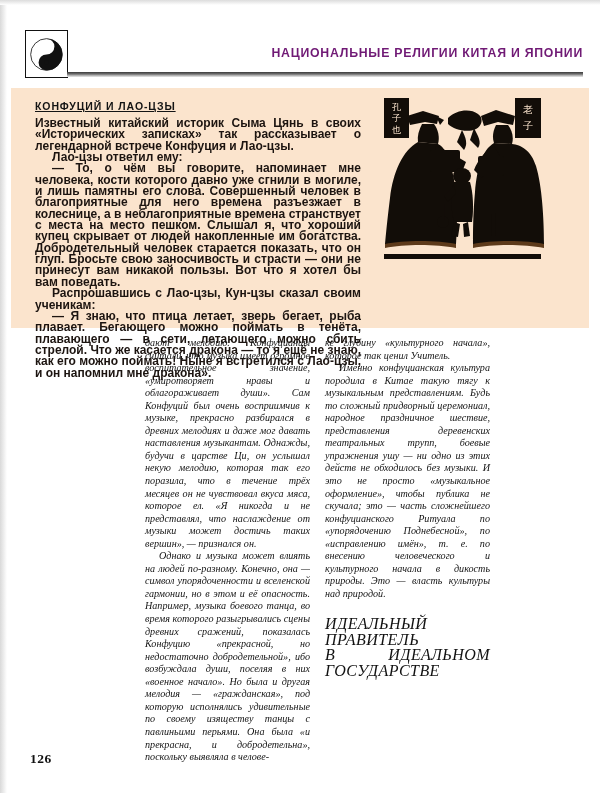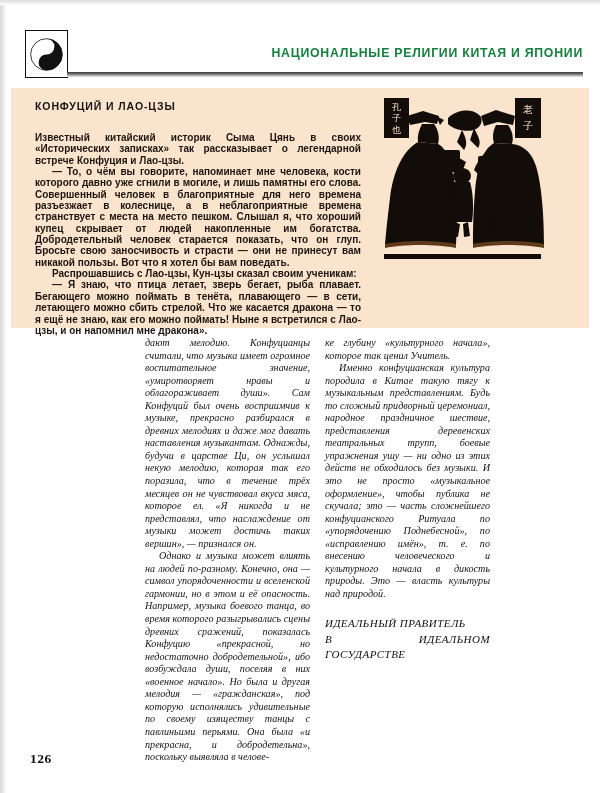--- a/index.html
+++ b/index.html
@@ -48,21 +48,21 @@
     background: linear-gradient(to bottom, #3a3a3a 0%, #6d6d6d 40%, #bdbdbd 75%, #e8e8e8 100%);
   }
   #header-title {
     position: absolute;
     right: 17px;
     top: 46px;
     font-family: "Liberation Sans", "DejaVu Sans", sans-serif;
     font-weight: 700;
     font-size: 12.3px;
     letter-spacing: 0.75px;
-    color: #15803d;
+    color: #701a75;
     white-space: nowrap;
   }
 
   
   #story-box {
     position: absolute;
     left: 11px;
     top: 88px;
     width: 578px;
     height: 240px;
@@ -70,28 +70,29 @@
   }
   #story-title {
     position: absolute;
     left: 24px;
     top: 12px;
     font-family: "Liberation Sans", "DejaVu Sans", sans-serif;
     font-weight: 700;
     font-size: 10.5px;
     letter-spacing: 0.9px;
     color: #141414;
+    text-decoration: underline;
   }
   #story-text {
     position: absolute;
     left: 24px;
-    top: 44px;
+    top: 30px;
     width: 326px;
     font-family: "Liberation Sans", "DejaVu Sans", sans-serif;
-    font-size: 10px;
+    font-size: 12px;
     line-height: 11.35px;
     color: #1c1410;
     text-align: justify;
     font-weight: 600;
   }
   #story-text p { margin: 0; }
   #story-text p.indent { text-indent: 17px; }
 
   
   #illustration-wrap {
@@ -134,21 +135,21 @@
     text-align: justify;
     color: #131313;
   }
   #col-left  { left: 0; }
   #col-right { left: 180px; }
   .body-col p { margin: 0; text-indent: 14px; }
   .body-col p.noindent { text-indent: 0; }
 
   .section-heading {
     margin: 16px 0 9px 0;
-    font-size: 11px;
+    font-size: 16px;
     line-height: 15.4px;
     letter-spacing: 0.45px;
     text-indent: 0;
     color: #111;
   }
 
   
   #folio {
     position: absolute;
     left: 30px;
@@ -192,20 +193,21 @@
 
   <div id="header-title">НАЦИОНАЛЬНЫЕ РЕЛИГИИ КИТАЯ И ЯПОНИИ</div>
 </div>
 
 <div id="story-box">
 
   <div id="story-title">КОНФУЦИЙ  И  ЛАО-ЦЗЫ</div>
 
   <div id="story-text">
     <p class="noindent">Известный китайский историк Сыма Цянь в своих «Исторических записках» так рассказывает о легендарной встрече Конфуция и Лао-цзы.</p>
+    <p class="indent">Лао-цзы ответил ему:</p>
     <p class="indent">— То, о чём вы говорите, напоминает мне человека, кости которого давно уже сгнили в могиле, и лишь памятны его слова. Совершенный человек в благоприятные для него времена разъезжает в колеснице, а в неблагоприятные времена странствует с места на место пешком. Слышал я, что хороший купец скрывает от людей накопленные им богатства. Добродетельный человек старается показать, что он глуп. Бросьте свою заносчивость и страсти — они не принесут вам никакой пользы. Вот что я хотел бы вам поведать.</p>
     <p class="indent">Распрошавшись с Лао-цзы, Кун-цзы сказал своим ученикам:</p>
     <p class="indent">— Я знаю, что птица летает, зверь бегает, рыба плавает. Бегающего можно поймать в тенёта, плавающего — в сети, летающего можно сбить стрелой. Что же касается дракона — то я ещё не знаю, как его можно поймать! Ныне я встретился с Лао-цзы, и он напомнил мне дракона».</p>
   </div>
 
   <div id="illustration-wrap">
     <svg id="engraving" viewBox="0 0 200 182">
       <rect x="0" y="0" width="200" height="182" fill="#fbe4cd"></rect>
 
       <rect x="6" y="4" width="25" height="40" fill="#120d08"></rect>

